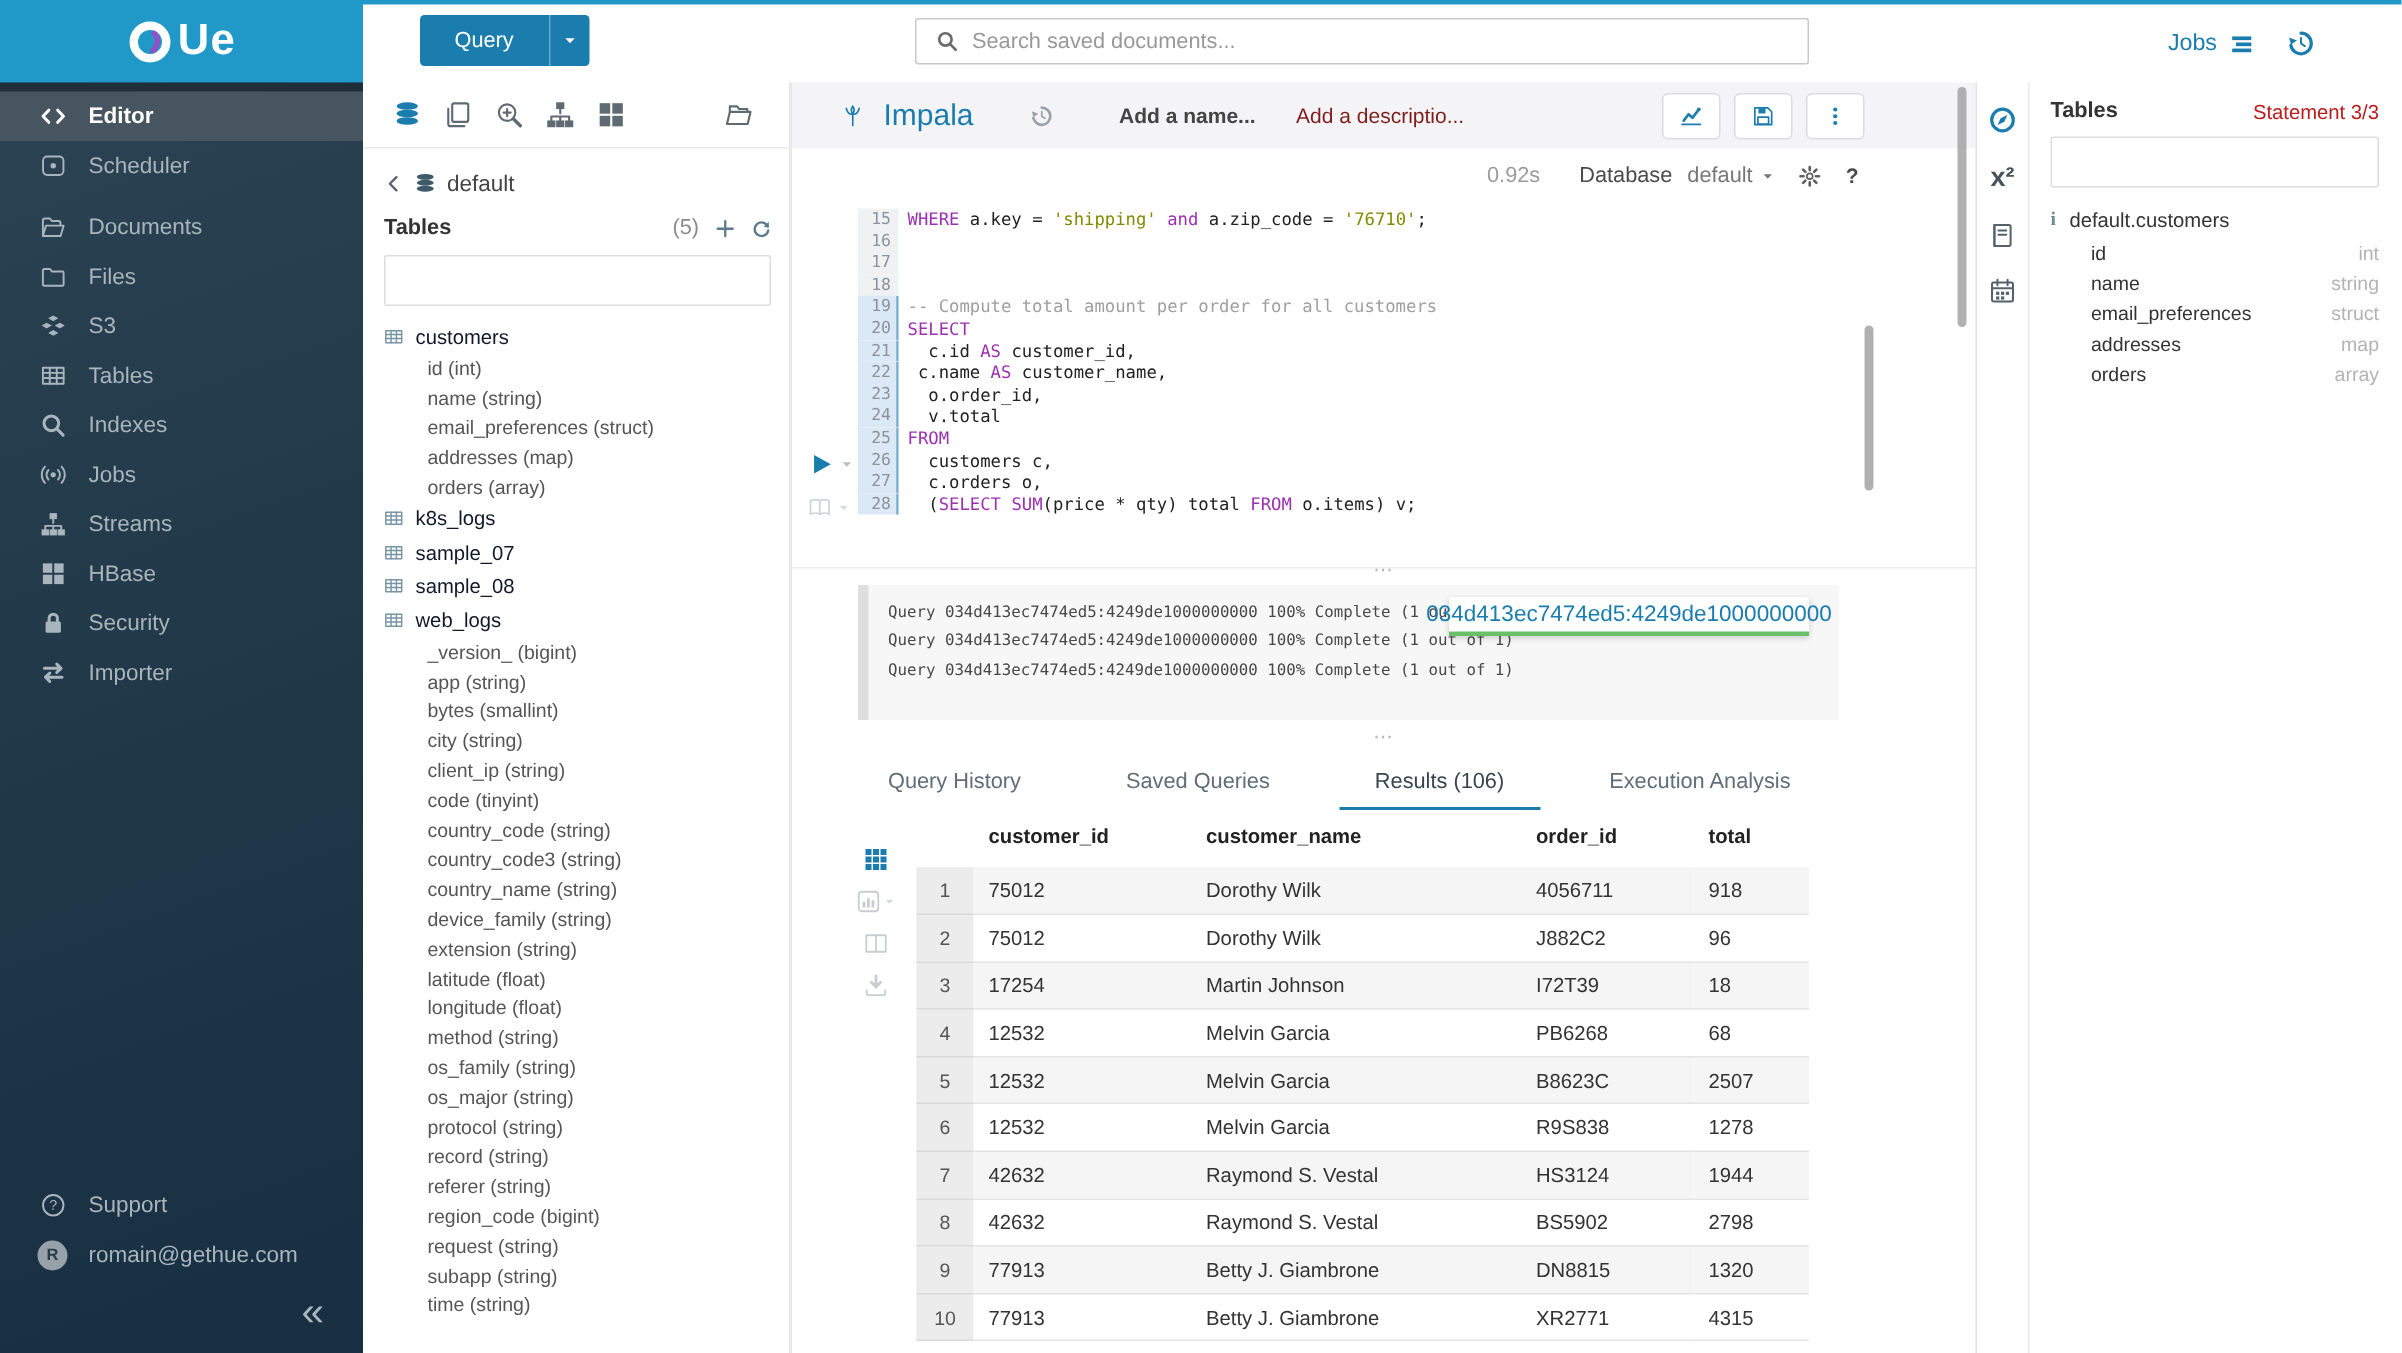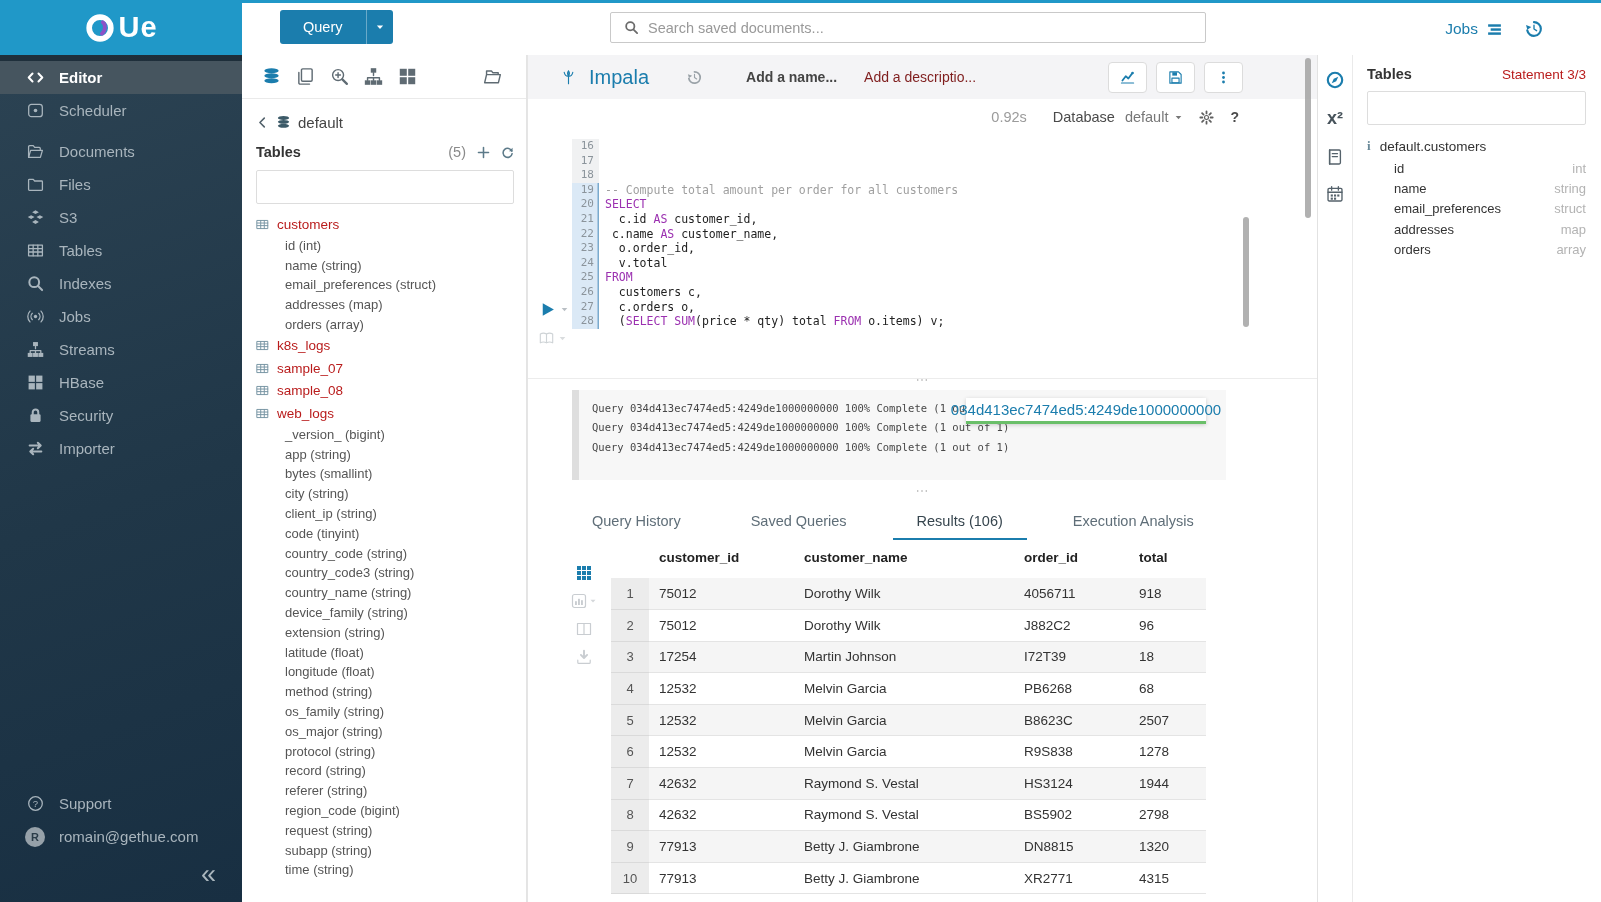--- a/index.html
+++ b/index.html
@@ -52,21 +52,21 @@
   .crumb .chev { color:#53626c; font-size:13px; cursor:pointer; }
   .crumb .dbic { color:#3c5a68; font-size:15px; }
   .tables-head { display:flex; align-items:center; height:30px; font-size:14.5px; margin-top:2px; }
   .th-title { font-weight:bold; color:#333; }
   .th-count { color:#8a8a8a; margin-left:auto; }
   .th-act { color:#5c7a89; margin-left:11px; font-size:13px; cursor:pointer; }
   .filter { height:30px; border:1px solid #ddd; border-radius:2px; display:flex; padding:16px 9px; margin:3px 0 9px; }
   .filter input { border:none; outline:none; width:100%; font-size:13.5px; color:#444; font-family:inherit; }
   .filter input::placeholder { color:#b8b8b8; }
   .tbl-list { overflow:hidden; height:670px; }
-  .tbl-item { font-size:13.5px; color:#b91c1c; height:22.5px; display:flex; align-items:center; gap:8px; cursor:pointer; }
+  .tbl-item { font-size:13.5px; color:#0f172a; height:22.5px; display:flex; align-items:center; gap:8px; cursor:pointer; }
   .tbl-ic { color:#7795a4; font-size:13px; }
   .col-item { font-size:13px; color:#555; height:19.8px; display:flex; align-items:center; padding-left:29px; cursor:pointer; white-space:nowrap; }
 
   
   .main { position:absolute; left:527px; top:55px; width:790px; height:847px; background:#fff; border-left:1px solid #e5e5e5; }
   .ed-header { height:44px; background:#f4f4f6; display:flex; align-items:center; }
   .impala { display:flex; align-items:center; gap:11px; margin-left:31px; color:#1b7dad; cursor:pointer; }
   .impala-name { font-size:20px; }
   .ed-history { color:#9aa2a8; margin-left:38px; font-size:15px; cursor:pointer; }
   .ed-name { margin-left:44px; font-weight:bold; font-size:14px; color:#444; cursor:text; }
@@ -561,20 +561,21 @@
               <path d="M1.4 3.1c2.1-1.1 4.5-1.1 6.6 0 2.1-1.1 4.5-1.1 6.6 0v9.5c-2.1-1.1-4.5-1.1-6.6 0-2.1-1.1-4.5-1.1-6.6 0zM8 3.1v9.5" class="st"></path>
             </svg>
           </span>
         <span class="pcaret ic">
             <svg viewBox="0 0 16 16" width="1em" height="1em">
               <path d="M3 5.5h10L8 11z" fill="currentColor"></path>
             </svg>
           </span>
       </span>
       <div class="code-area">
+          <div class="cl"><span class="ln">15</span><span class="ct"><span class="tk">WHERE</span><span class=""> a.key = </span><span class="ts">'shipping'</span><span class=""> </span><span class="tk">and</span><span class=""> a.zip_code = </span><span class="ts">'76710'</span><span class="">;</span></span></div>
           <div class="cl"><span class="ln">16</span><span class="ct"></span></div>
           <div class="cl"><span class="ln">17</span><span class="ct"></span></div>
           <div class="cl"><span class="ln">18</span><span class="ct"></span></div>
           <div class="cl hl"><span class="ln">19</span><span class="ct"><span class="tc">-- Compute total amount per order for all customers</span></span></div>
           <div class="cl hl"><span class="ln">20</span><span class="ct"><span class="tk">SELECT</span></span></div>
           <div class="cl hl"><span class="ln">21</span><span class="ct"><span class="">  c.id </span><span class="tk">AS</span><span class=""> customer_id,</span></span></div>
           <div class="cl hl"><span class="ln">22</span><span class="ct"><span class=""> c.name </span><span class="tk">AS</span><span class=""> customer_name,</span></span></div>
           <div class="cl hl"><span class="ln">23</span><span class="ct"><span class="">  o.order_id,</span></span></div>
           <div class="cl hl"><span class="ln">24</span><span class="ct"><span class="">  v.total</span></span></div>
           <div class="cl hl"><span class="ln">25</span><span class="ct"><span class="tk">FROM</span></span></div>

